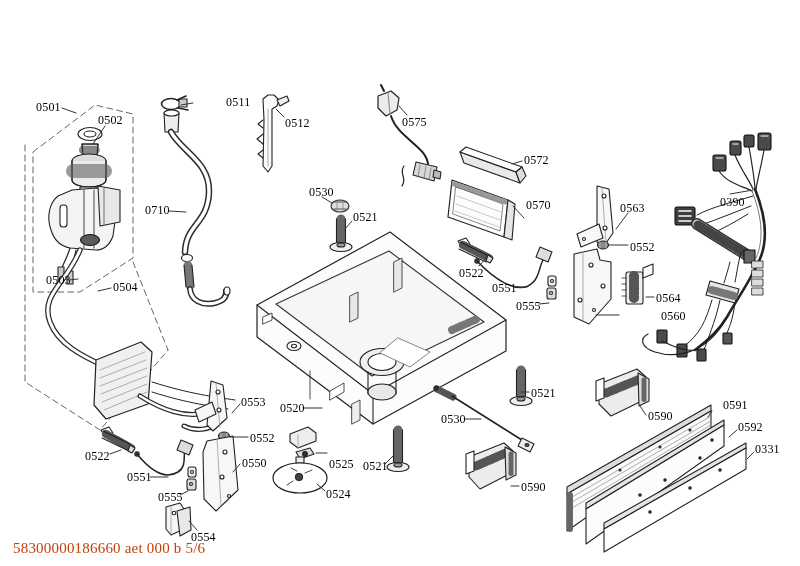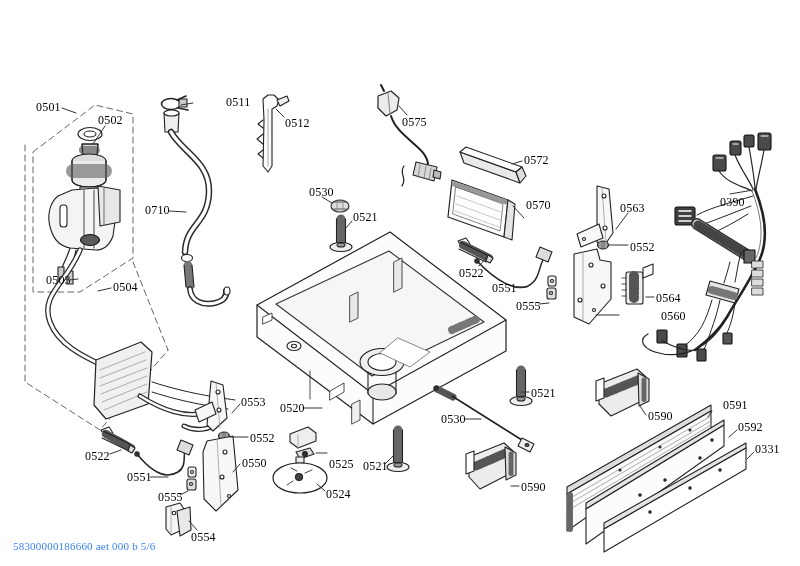--- a/index.html
+++ b/index.html
@@ -1,21 +1,21 @@
 <!DOCTYPE html>
 <html><head>
 <meta charset="utf-8">
 <style>
   html,body{margin:0;padding:0;background:#fff;}
   #canvas{position:relative;width:800px;height:566px;background:#ffffff;overflow:hidden;
           font-family:Liberation Serif, serif;}
   #art{position:absolute;left:0;top:0;}
   .part-label{position:absolute;font-size:12px;line-height:12px;color:#000;
               white-space:nowrap;letter-spacing:0.2px;}
-  .footer{position:absolute;left:13px;top:540px;font-size:11px;color:#3b82f6;
+  .footer{position:absolute;left:13px;top:540px;font-size:15px;color:#c2410c;
           letter-spacing:0.2px;}
 </style>
 </head>
 <body>
 
 <div id="canvas">
 
 <svg id="art" width="800" height="566" viewBox="0 0 800 566">
   <g fill="none" stroke="#222" stroke-width="1.1" stroke-linejoin="round" stroke-linecap="round">
 

